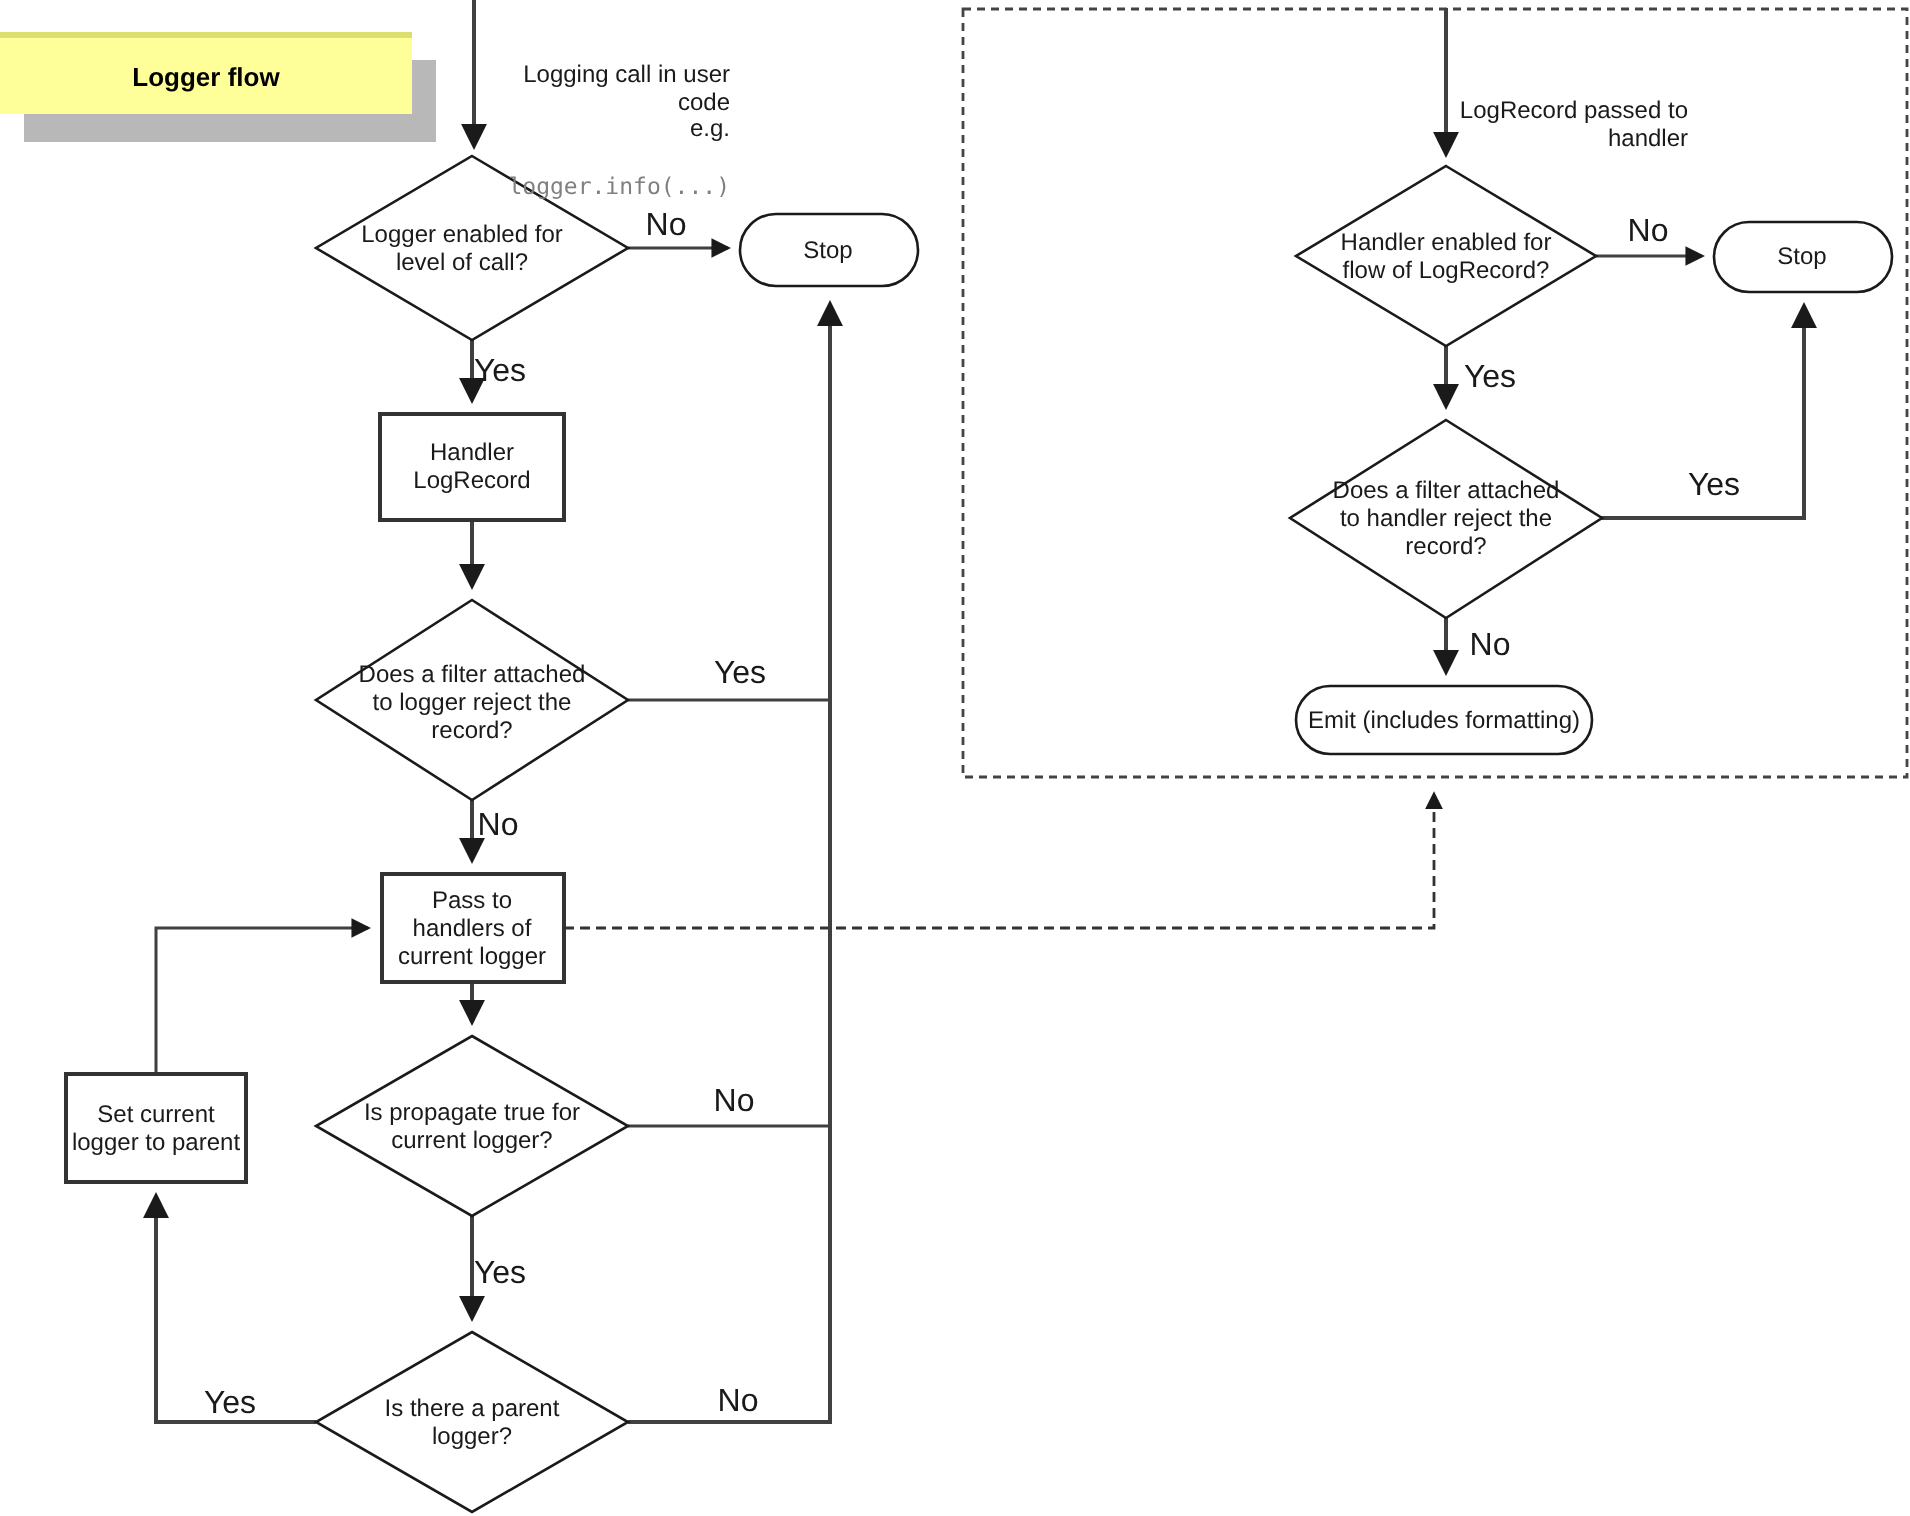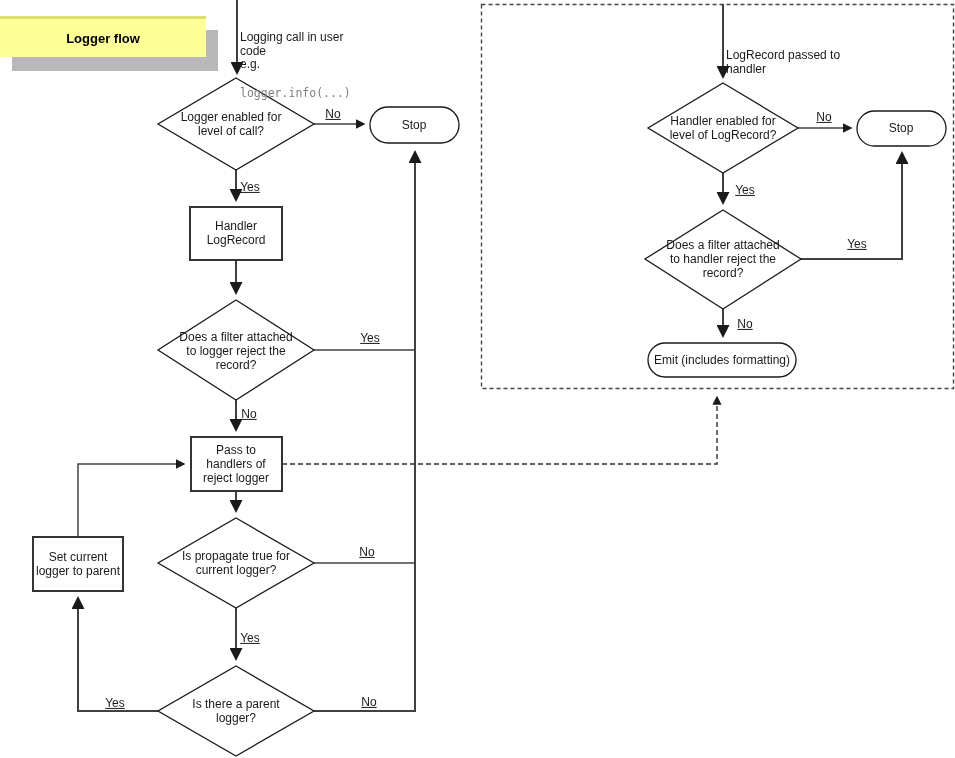--- a/index.html
+++ b/index.html
@@ -15,24 +15,24 @@
   svg.wires { position: absolute; left: 0; top: 0; }
   .label {
     position: absolute;
     transform: translate(-50%, -50%);
     white-space: pre-line;
     text-align: center;
     font-size: 12px;
     line-height: 1.18;
     color: #1a1a1a;
   }
-  .edge-label { font-size: 12px; text-decoration: underline; }
+  .edge-label { font-size: 16px; }
   .note-block {
     position: absolute;
-    text-align: left;
+    text-align: right;
     font-size: 12px;
     line-height: 1.15;
     color: #1a1a1a;
     white-space: pre-line;
   }
   .mono {
     font-family: "DejaVu Sans Mono", "Liberation Mono", monospace;
     font-size: 11.5px;
     color: #808080;
     white-space: pre;
@@ -120,39 +120,39 @@
   <div class="label" style="left:231px; top:124px;">Logger enabled for
 level of call?</div>
   <div class="label" style="left:414px; top:125px;">Stop</div>
   <div class="label" style="left:236px; top:233px;">Handler
 LogRecord</div>
   <div class="label" style="left:236px; top:351px;">Does a filter attached
 to logger reject the
 record?</div>
   <div class="label" style="left:236px; top:464px;">Pass to
 handlers of
-reject logger</div>
+current logger</div>
   <div class="label" style="left:236px; top:563px;">Is propagate true for
 current logger?</div>
   <div class="label" style="left:236px; top:711px;">Is there a parent
 logger?</div>
   <div class="label" style="left:78px; top:564px;">Set current
 logger to parent</div>
 
   <div class="label edge-label" style="left:333px; top:114px;">No</div>
   <div class="label edge-label" style="left:250px; top:187px;">Yes</div>
   <div class="label edge-label" style="left:370px; top:338px;">Yes</div>
   <div class="label edge-label" style="left:249px; top:414px;">No</div>
   <div class="label edge-label" style="left:367px; top:552px;">No</div>
   <div class="label edge-label" style="left:250px; top:638px;">Yes</div>
   <div class="label edge-label" style="left:115px; top:703px;">Yes</div>
   <div class="label edge-label" style="left:369px; top:702px;">No</div>
 
   <div class="label" style="left:723px; top:128px;">Handler enabled for
-level of LogRecord?</div>
+flow of LogRecord?</div>
   <div class="label" style="left:901px; top:128px;">Stop</div>
   <div class="label" style="left:723px; top:259px;">Does a filter attached
 to handler reject the
 record?</div>
   <div class="label" style="left:722px; top:360px;">Emit (includes formatting)</div>
 
   <div class="label edge-label" style="left:824px; top:117px;">No</div>
   <div class="label edge-label" style="left:745px; top:190px;">Yes</div>
   <div class="label edge-label" style="left:857px; top:244px;">Yes</div>
   <div class="label edge-label" style="left:745px; top:324px;">No</div>

